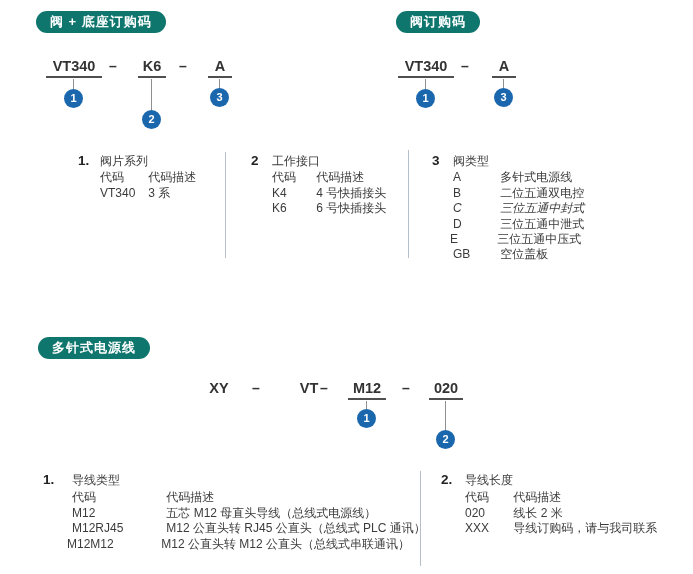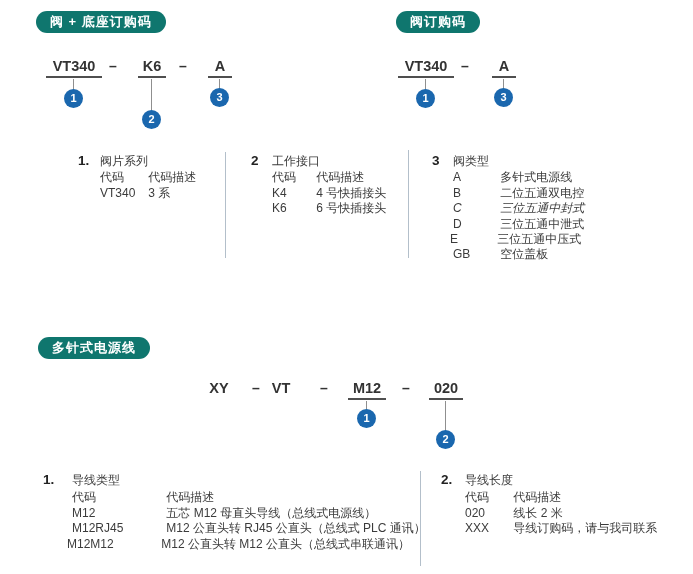--- a/index.html
+++ b/index.html
@@ -127,21 +127,21 @@
     <div class="row" style="margin-left:21px;">
       <span class="c1" style="width:44px;">GB</span>
       <span>空位盖板</span>
     </div>
   </div>
 
   <div class="badge" style="left:38px;top:337px;">多针式电源线</div>
 
   <span class="code" style="left:206px;top:379px;width:26px;">XY</span>
   <span class="dash" style="left:248px;top:379px;width:16px;">–</span>
-  <span class="code" style="left:268px;top:379px;width:26px;">VT</span>
+  <span class="code" style="left:296px;top:379px;width:26px;">VT</span>
   <span class="dash" style="left:316px;top:379px;width:16px;">–</span>
   <span class="code u" style="left:348px;top:379px;width:38px;">M12</span>
   <span class="dash" style="left:398px;top:379px;width:16px;">–</span>
   <span class="code u" style="left:429px;top:379px;width:34px;">020</span>
 
   <div class="vline" style="left:366px;top:401px;height:9px;"></div>
   <div class="marker" style="left:357px;top:409px;">1</div>
   <div class="vline" style="left:445px;top:401px;height:30px;"></div>
   <div class="marker" style="left:436px;top:430px;">2</div>
 

